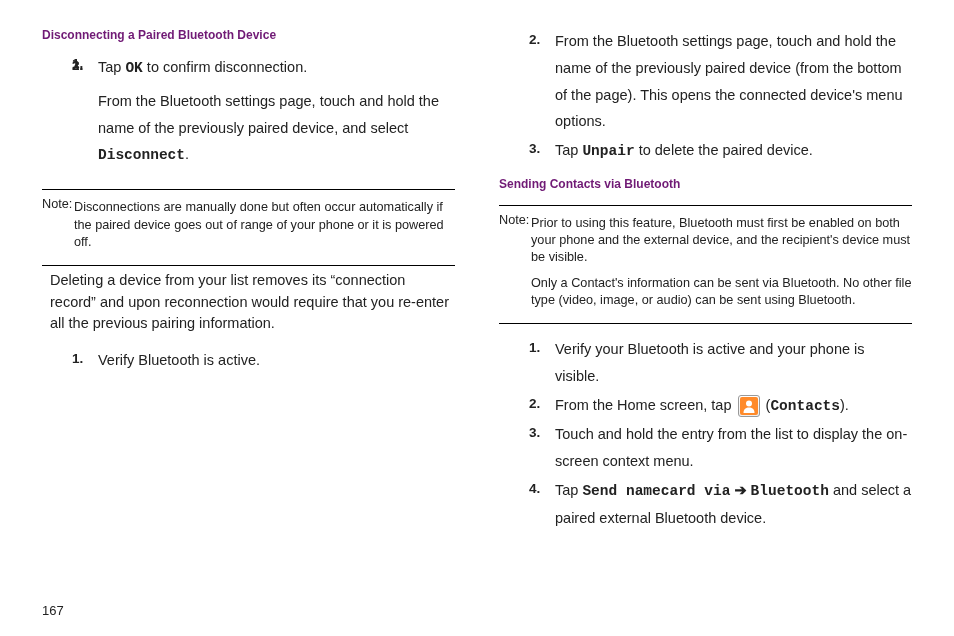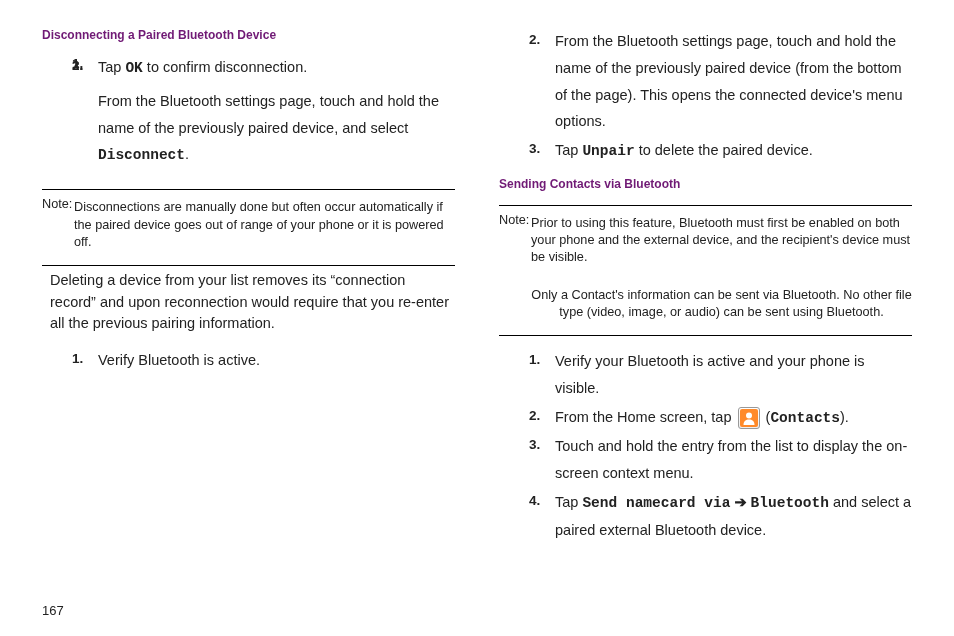--- a/index.html
+++ b/index.html
@@ -59,21 +59,21 @@
     border-top: 0.8px solid #000;
     margin: 8px 0 4px 0;
   }
   .note {
     font-size: 12.7px;
     line-height: 1.35;
     margin: 2px 0 6px 0;
   }
   .note .nlabel { font-weight: normal; }
   .note .ntext { display: block; margin-left: 32px; margin-top: -14px; }
-  .note .ntext2 { display: block; margin-left: 32px; margin-top: 20px; text-align: center; }
+  .note .ntext2 { display: block; margin-left: 32px; margin-top: 8px; }
   .indent-sub {
     display: block;
     margin-top: 6px;
   }
   .arrow { font-weight: bold; }
   .icon-box {
     display: inline-block;
     width: 22px;
     height: 22px;
     border: 1px solid #999;

